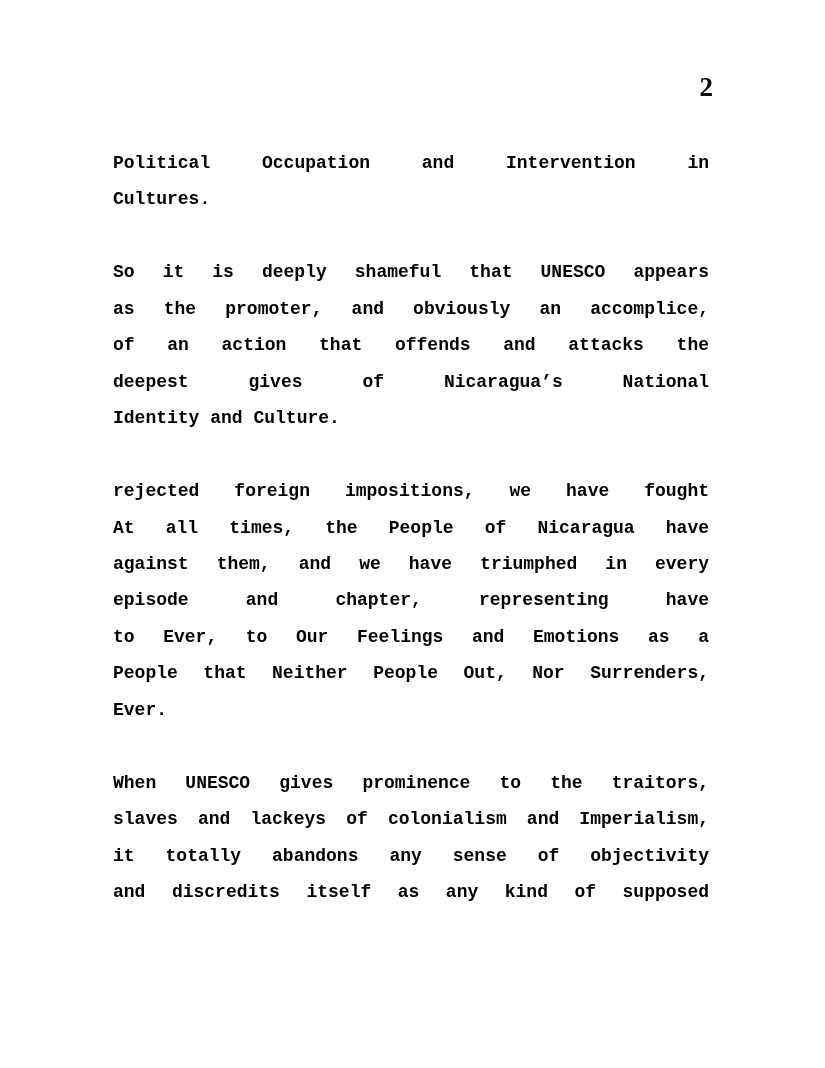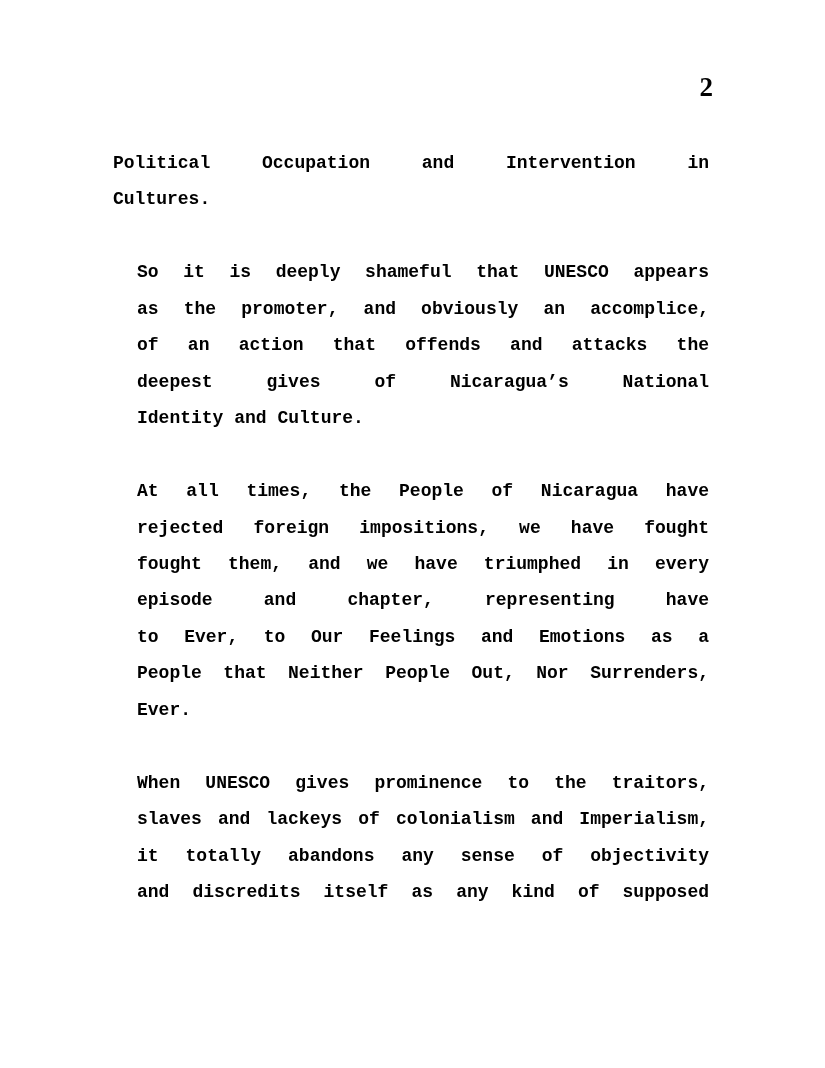--- a/index.html
+++ b/index.html
@@ -30,21 +30,20 @@
     top: 145px;
     width: 596px;
     font-family: "Liberation Mono", "DejaVu Sans Mono", monospace;
     font-weight: bold;
     font-size: 18px;
     line-height: 36.45px;
     color: #000000;
   }
   .para + .para {
     margin-top: 36.45px;
-    margin-left: 24px;
   }
   .line {
     text-align: justify;
     text-align-last: justify;
   }
   .line.end {
     text-align-last: left;
   }
 </style>
 </head>
@@ -62,23 +61,23 @@
 
     <div class="para">
       <div class="line">So it is deeply shameful that UNESCO appears</div>
       <div class="line">as the promoter, and obviously an accomplice,</div>
       <div class="line">of an action that offends and attacks the</div>
       <div class="line">deepest gives of Nicaragua’s National</div>
       <div class="line end">Identity and Culture.</div>
     </div>
 
     <div class="para">
+      <div class="line">rejected foreign impositions, we have fought</div>
       <div class="line">At all times, the People of Nicaragua have</div>
-      <div class="line">rejected foreign impositions, we have fought</div>
-      <div class="line">fought them, and we have triumphed in every</div>
+      <div class="line">against them, and we have triumphed in every</div>
       <div class="line">episode and chapter, representing have</div>
       <div class="line">to Ever, to Our Feelings and Emotions as a</div>
       <div class="line">People that Neither People Out, Nor Surrenders,</div>
       <div class="line end">Ever.</div>
     </div>
 
     <div class="para">
       <div class="line">When UNESCO gives prominence to the traitors,</div>
       <div class="line">slaves and lackeys of colonialism and Imperialism,</div>
       <div class="line">it totally abandons any sense of objectivity</div>

